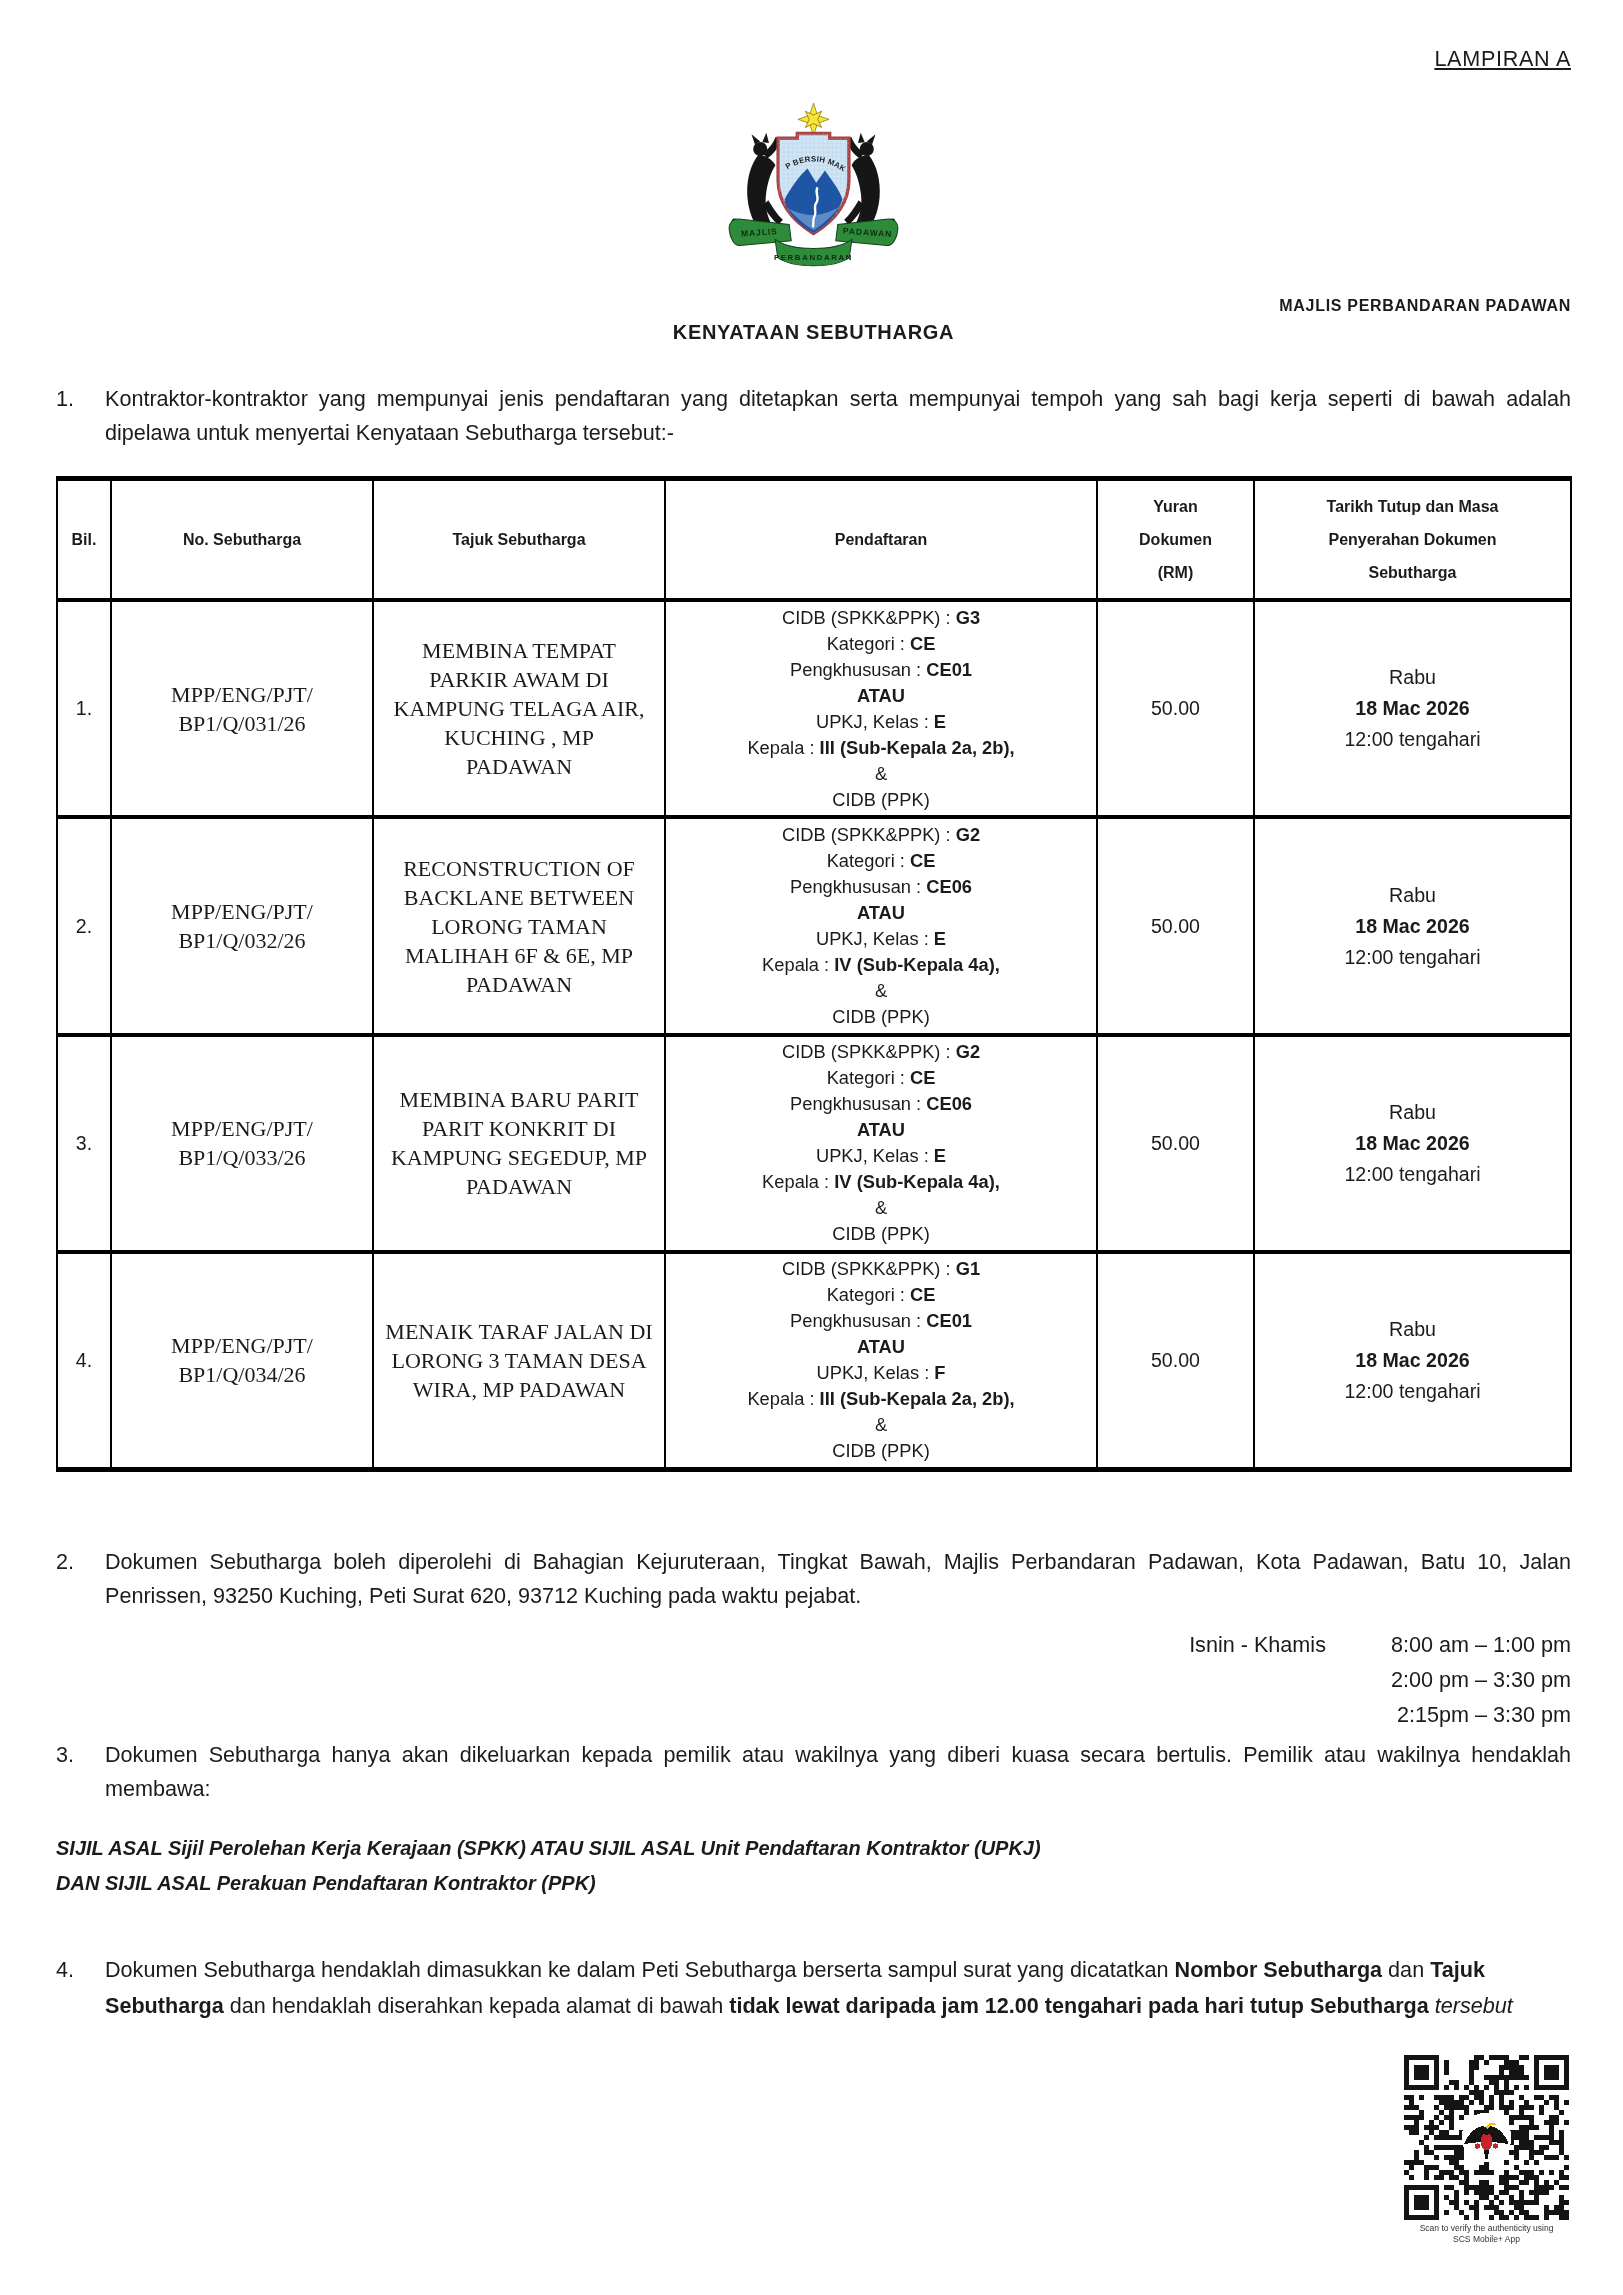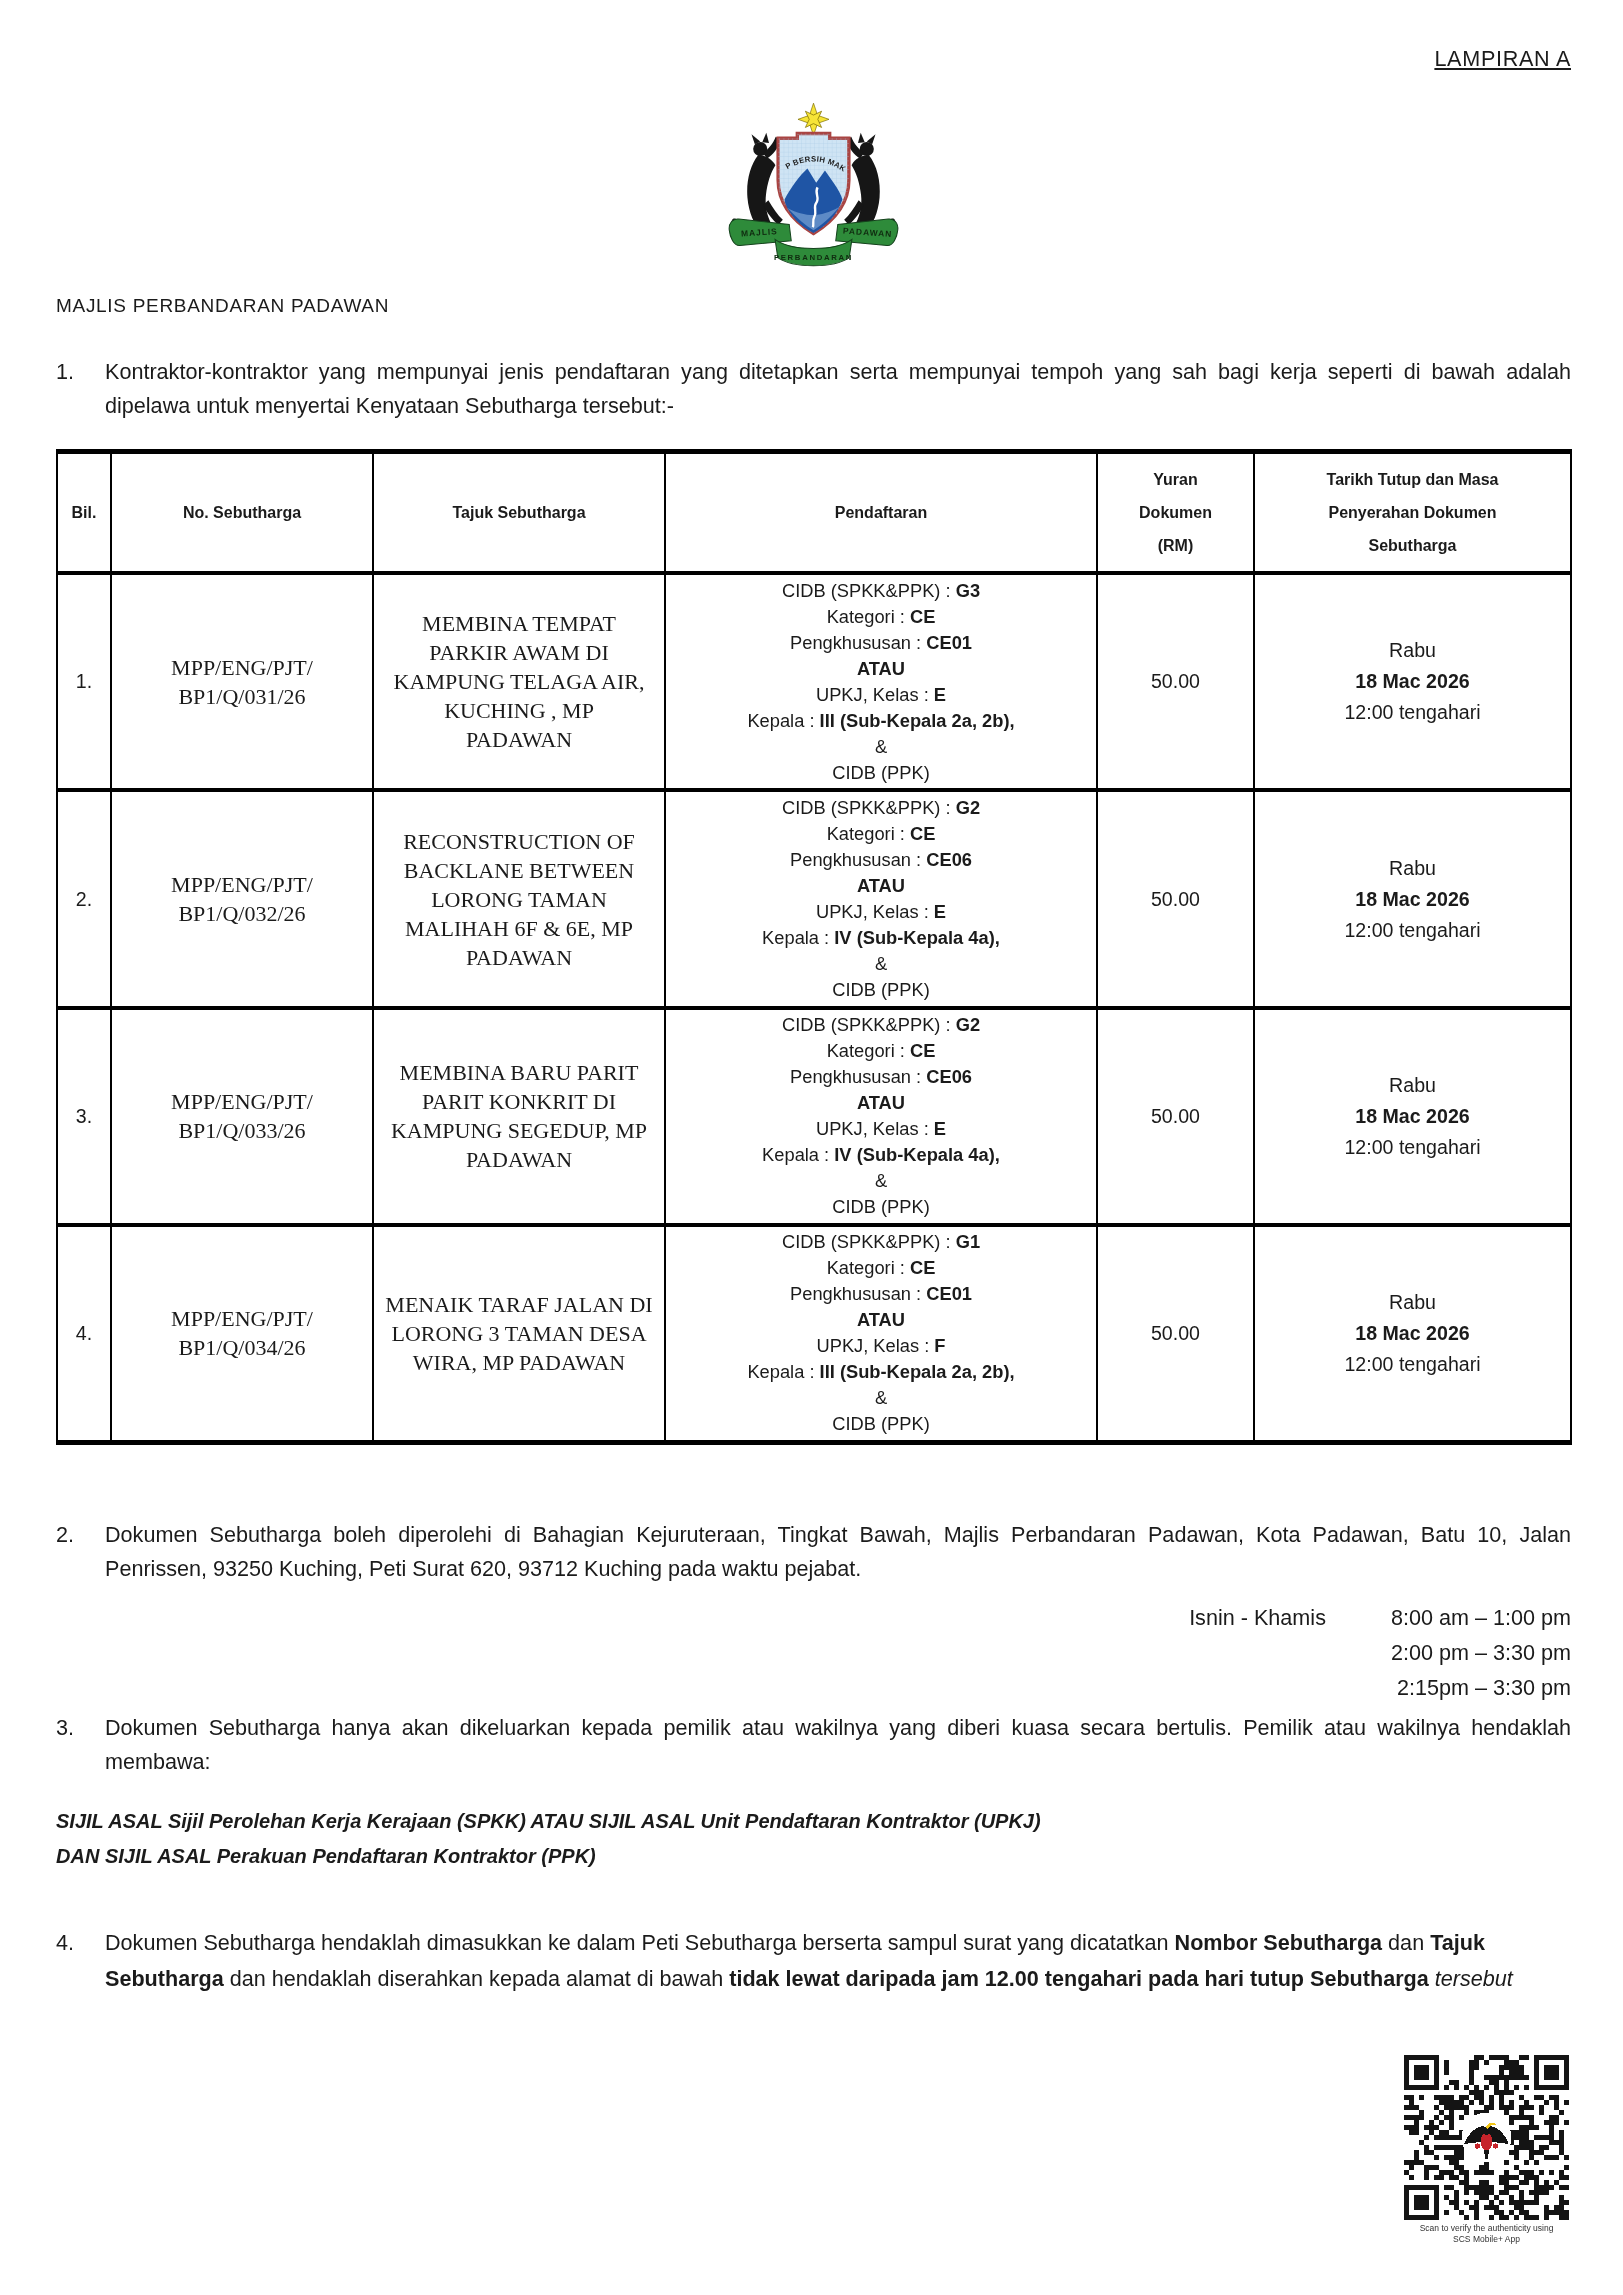--- a/index.html
+++ b/index.html
@@ -7,21 +7,21 @@
   body { font-family:"Liberation Sans", sans-serif; color:#1b1b1b; }
   .page {
     position:relative; width:1623px; height:2295px; margin:0 auto;
     background:#ffffff; padding:46px 52px 0 56px; overflow:hidden;
   }
   .lampiran { text-align:right; font-size:21.6px; line-height:26px; letter-spacing:0.7px;text-decoration:underline; }
 
   .crest-wrap { margin-top:26px; text-align:center; }
   .crest-wrap svg { width:209px; height:191px; }
 
-  .org-name { text-align:left; font-size:19px; font-weight:normal; line-height:27px; letter-spacing:0.7px; margin-top:1.3px;}
+  .org-name { text-align:right; font-size:16px; font-weight:bold; line-height:27px; letter-spacing:0.7px; margin-top:1.3px;}
   .doc-title { text-align:center; font-size:20px; font-weight:bold; line-height:27px; letter-spacing:0.7px; }
 
   .para { display:flex; margin-top:36px; font-size:21.6px; line-height:34px; }
   .para .pnum { width:49px; flex:none; }
   .para .pbody { flex:1; text-align:justify; }
   .para.no-justify .pbody { text-align:left; }
 
   
   table.tender { width:100%; border-collapse:collapse; table-layout:fixed; margin-top:25.5px;
     border:2.6px solid #000; border-top-width:5.2px; border-bottom-width:5.2px; }
@@ -103,20 +103,21 @@
       <path d="M60,388 C58,368 70,354 88,356 L238,372 L244,420 L92,434 C74,436 62,410 60,388 Z" fill="#2e8b3a" stroke="#14421c" stroke-width="3"></path>
       <path d="M560,388 C562,368 550,354 532,356 L382,372 L376,420 L528,434 C546,436 558,410 560,388 Z" fill="#2e8b3a" stroke="#14421c" stroke-width="3"></path>
       <path d="M196,416 C244,452 376,452 424,416 L416,470 C370,502 250,502 204,470 Z" fill="#2e8b3a" stroke="#14421c" stroke-width="3"></path>
       <text x="150" y="404" text-anchor="middle" transform="rotate(-4 150 404)" font-family="Liberation Sans, sans-serif" font-size="25" font-weight="bold" fill="#102c10" letter-spacing="3">MAJLIS</text>
       <text x="470" y="404" text-anchor="middle" transform="rotate(4 470 404)" font-family="Liberation Sans, sans-serif" font-size="25" font-weight="bold" fill="#102c10" letter-spacing="3">PADAWAN</text>
       <text x="310" y="478" text-anchor="middle" font-family="Liberation Sans, sans-serif" font-size="23" font-weight="bold" fill="#102c10" letter-spacing="5">PERBANDARAN</text>
     </svg>
   </div>
 
   <div class="org-name">MAJLIS PERBANDARAN PADAWAN</div>
+  <div class="doc-title">KENYATAAN SEBUTHARGA</div>
 
   <div class="para">
     <span class="pnum">1.</span>
     <span class="pbody">Kontraktor-kontraktor yang mempunyai jenis pendaftaran yang ditetapkan serta mempunyai tempoh yang sah bagi kerja seperti di bawah adalah dipelawa untuk menyertai Kenyataan Sebutharga tersebut:-</span>
   </div>
 
   <table class="tender">
     <colgroup>
       <col style="width:54px">
         <col style="width:262px">

